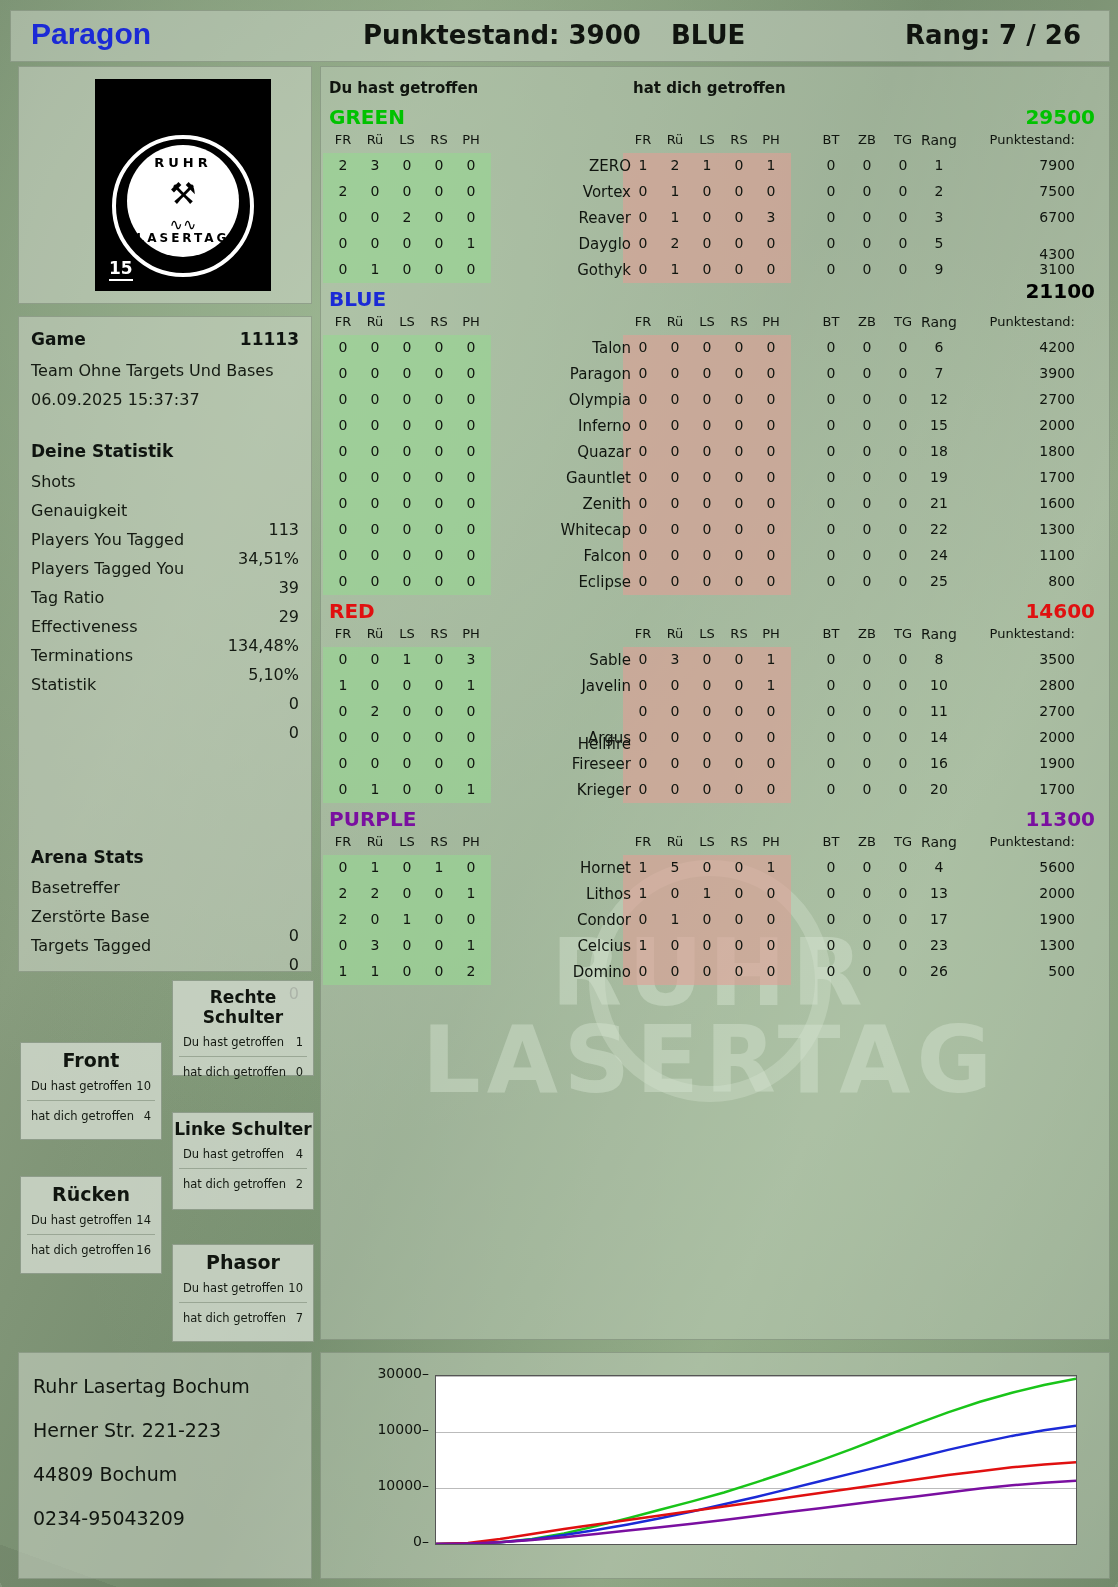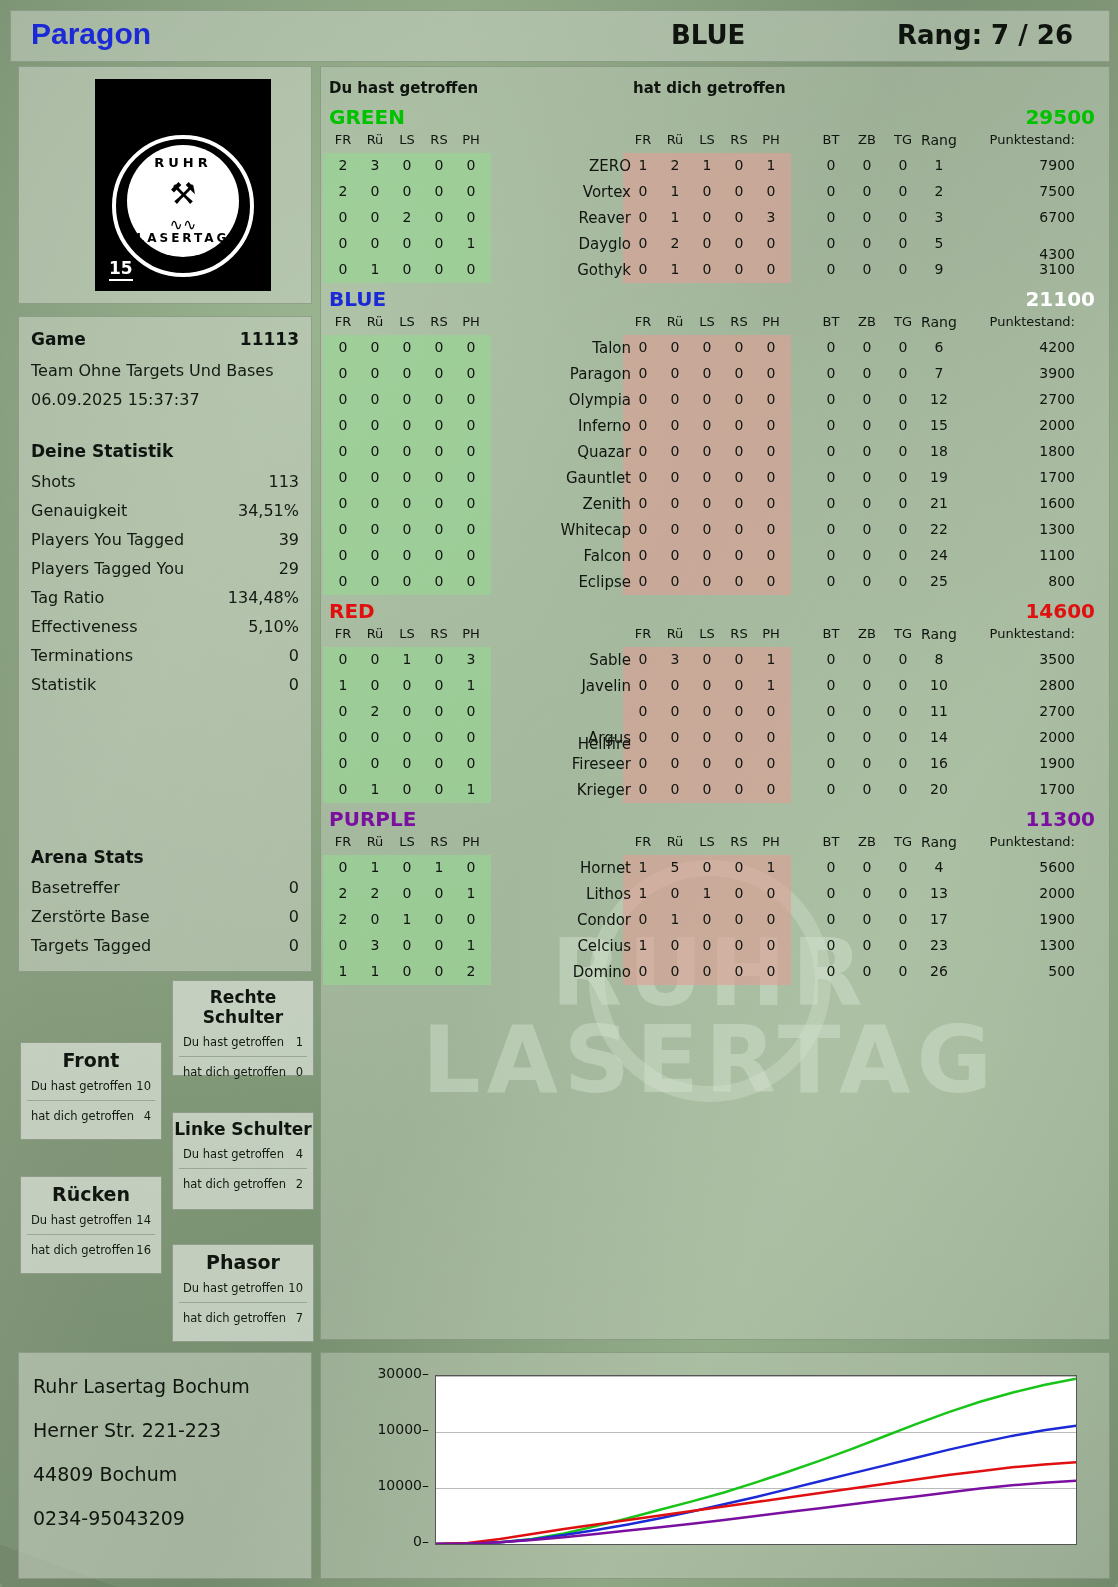--- a/index.html
+++ b/index.html
@@ -35,37 +35,37 @@
     position:absolute;left:50%;top:-70px;transform:translateX(-50%);
     width:210px;height:210px;border:16px solid rgba(225,240,220,.35);border-radius:50%;
   }
 
   .panel{position:absolute;background:rgba(205,215,200,.55);border:1px solid rgba(120,135,115,.6);}
   
   #header{left:10px;top:10px;width:1098px;height:50px;background:rgba(200,212,196,.55);}
   #title{position:absolute;left:20px;top:6px;font-size:30px;font-weight:bold;color:#1b2ad6;font-family:"Liberation Sans",sans-serif;}
   #score{position:absolute;left:352px;top:9px;font-size:26px;font-weight:bold;color:#10140f;}
   #team{position:absolute;left:660px;top:9px;font-size:26px;font-weight:bold;color:#10140f;}
-  #rank{position:absolute;right:36px;top:9px;font-size:26px;font-weight:bold;color:#10140f;}
+  #rank{position:absolute;right:28px;top:9px;font-size:26px;font-weight:bold;color:#10140f;}
 
   
   #logobox{left:18px;top:66px;width:292px;height:236px;}
   #logo{position:absolute;left:76px;top:12px;width:176px;height:212px;background:#000;}
   .logo-circ{position:absolute;left:50%;top:56px;transform:translateX(-50%);width:134px;height:134px;border:4px solid #fff;border-radius:50%;}
   .logo-inner{position:absolute;left:50%;top:66px;transform:translateX(-50%);width:112px;height:112px;background:#fff;border-radius:50%;}
   .logo-top{position:absolute;top:76px;left:0;right:0;text-align:center;font-size:13px;font-weight:bold;color:#000;letter-spacing:4px;}
   .logo-bot{position:absolute;top:152px;left:0;right:0;text-align:center;font-size:12px;font-weight:bold;color:#000;letter-spacing:3px;}
   .hammers{position:absolute;left:50%;top:100px;transform:translateX(-50%);font-size:30px;color:#000;line-height:1;}
   .wave{position:absolute;left:50%;top:136px;transform:translateX(-50%);font-size:16px;color:#000;}
   .logo-15{position:absolute;left:14px;bottom:10px;color:#fff;font-size:17px;font-weight:bold;border-bottom:2px solid #fff;padding-bottom:1px;}
 
   #infobox{left:18px;top:316px;width:292px;height:654px;}
   .row{position:absolute;left:12px;right:12px;font-size:16px;color:#141a12;}
   .row .k{float:left;}
-  .row .v{float:right;}
+  .row .v{float:right;margin-top:48px;}
   .sec{position:absolute;left:12px;font-size:17px;font-weight:bold;color:#0f1410;}
 
   
   .hitbox{position:absolute;background:rgba(214,222,210,.78);border:1px solid rgba(120,135,115,.7);}
   .hitbox .hb-title{text-align:center;font-size:17px;font-weight:bold;color:#10150f;margin-top:6px;}
   .hb-row{position:relative;margin:8px 10px 0 10px;font-size:11.5px;color:#141a12;height:15px;}
   .hb-row .k{position:absolute;left:0;}
   .hb-row .v{position:absolute;right:0;}
   .hb-div{border-top:1px solid rgba(120,135,115,.55);margin:6px 6px 0 6px;}
 
@@ -101,20 +101,21 @@
 <div class="bg"></div>
 
 <div class="wm">
   <div class="ring"></div>
   <span>RUHR</span>
   <span>LASERTAG</span>
 </div>
 
 <div class="panel" id="header">
   <div id="title">Paragon</div>
+  <div id="score">Punktestand: 3900</div>
   <div id="team">BLUE</div>
   <div id="rank">Rang: 7 / 26</div>
 </div>
 
 <div class="panel" id="logobox">
   <div id="logo">
     <div class="logo-circ"></div>
     <div class="logo-inner"></div>
     <div class="logo-top">RUHR</div>
     <div class="hammers">⚒</div>
@@ -348,21 +349,21 @@
       <div class="cell" style="left: 340px; top: 194px;">1</div>
       <div class="cell" style="left: 372px; top: 194px;">0</div>
       <div class="cell" style="left: 404px; top: 194px;">0</div>
       <div class="cell" style="left: 436px; top: 194px;">0</div>
       <div class="cell" style="left: 496px; top: 194px;">0</div>
       <div class="cell" style="left: 532px; top: 194px;">0</div>
       <div class="cell" style="left: 568px; top: 194px;">0</div>
       <div class="rk" style="left: 600px; top: 194px;">9</div>
       <div class="pts" style="left: 672px; top: 194px;">3100</div>
       <div class="tname" style="left: 8px; top: 220px; color: rgb(27, 42, 214);">BLUE</div>
-      <div class="tscore" style="top: 220px; color: #ffffff;">21100</div>
+      <div class="tscore" style="top: 212px; color: #000000;">21100</div>
       <div class="colhdr" style="left: 8px; top: 247px;">FR</div>
       <div class="colhdr" style="left: 40px; top: 247px;">Rü</div>
       <div class="colhdr" style="left: 72px; top: 247px;">LS</div>
       <div class="colhdr" style="left: 104px; top: 247px;">RS</div>
       <div class="colhdr" style="left: 136px; top: 247px;">PH</div>
       <div class="colhdr" style="left: 308px; top: 247px;">FR</div>
       <div class="colhdr" style="left: 340px; top: 247px;">Rü</div>
       <div class="colhdr" style="left: 372px; top: 247px;">LS</div>
       <div class="colhdr" style="left: 404px; top: 247px;">RS</div>
       <div class="colhdr" style="left: 436px; top: 247px;">PH</div>

